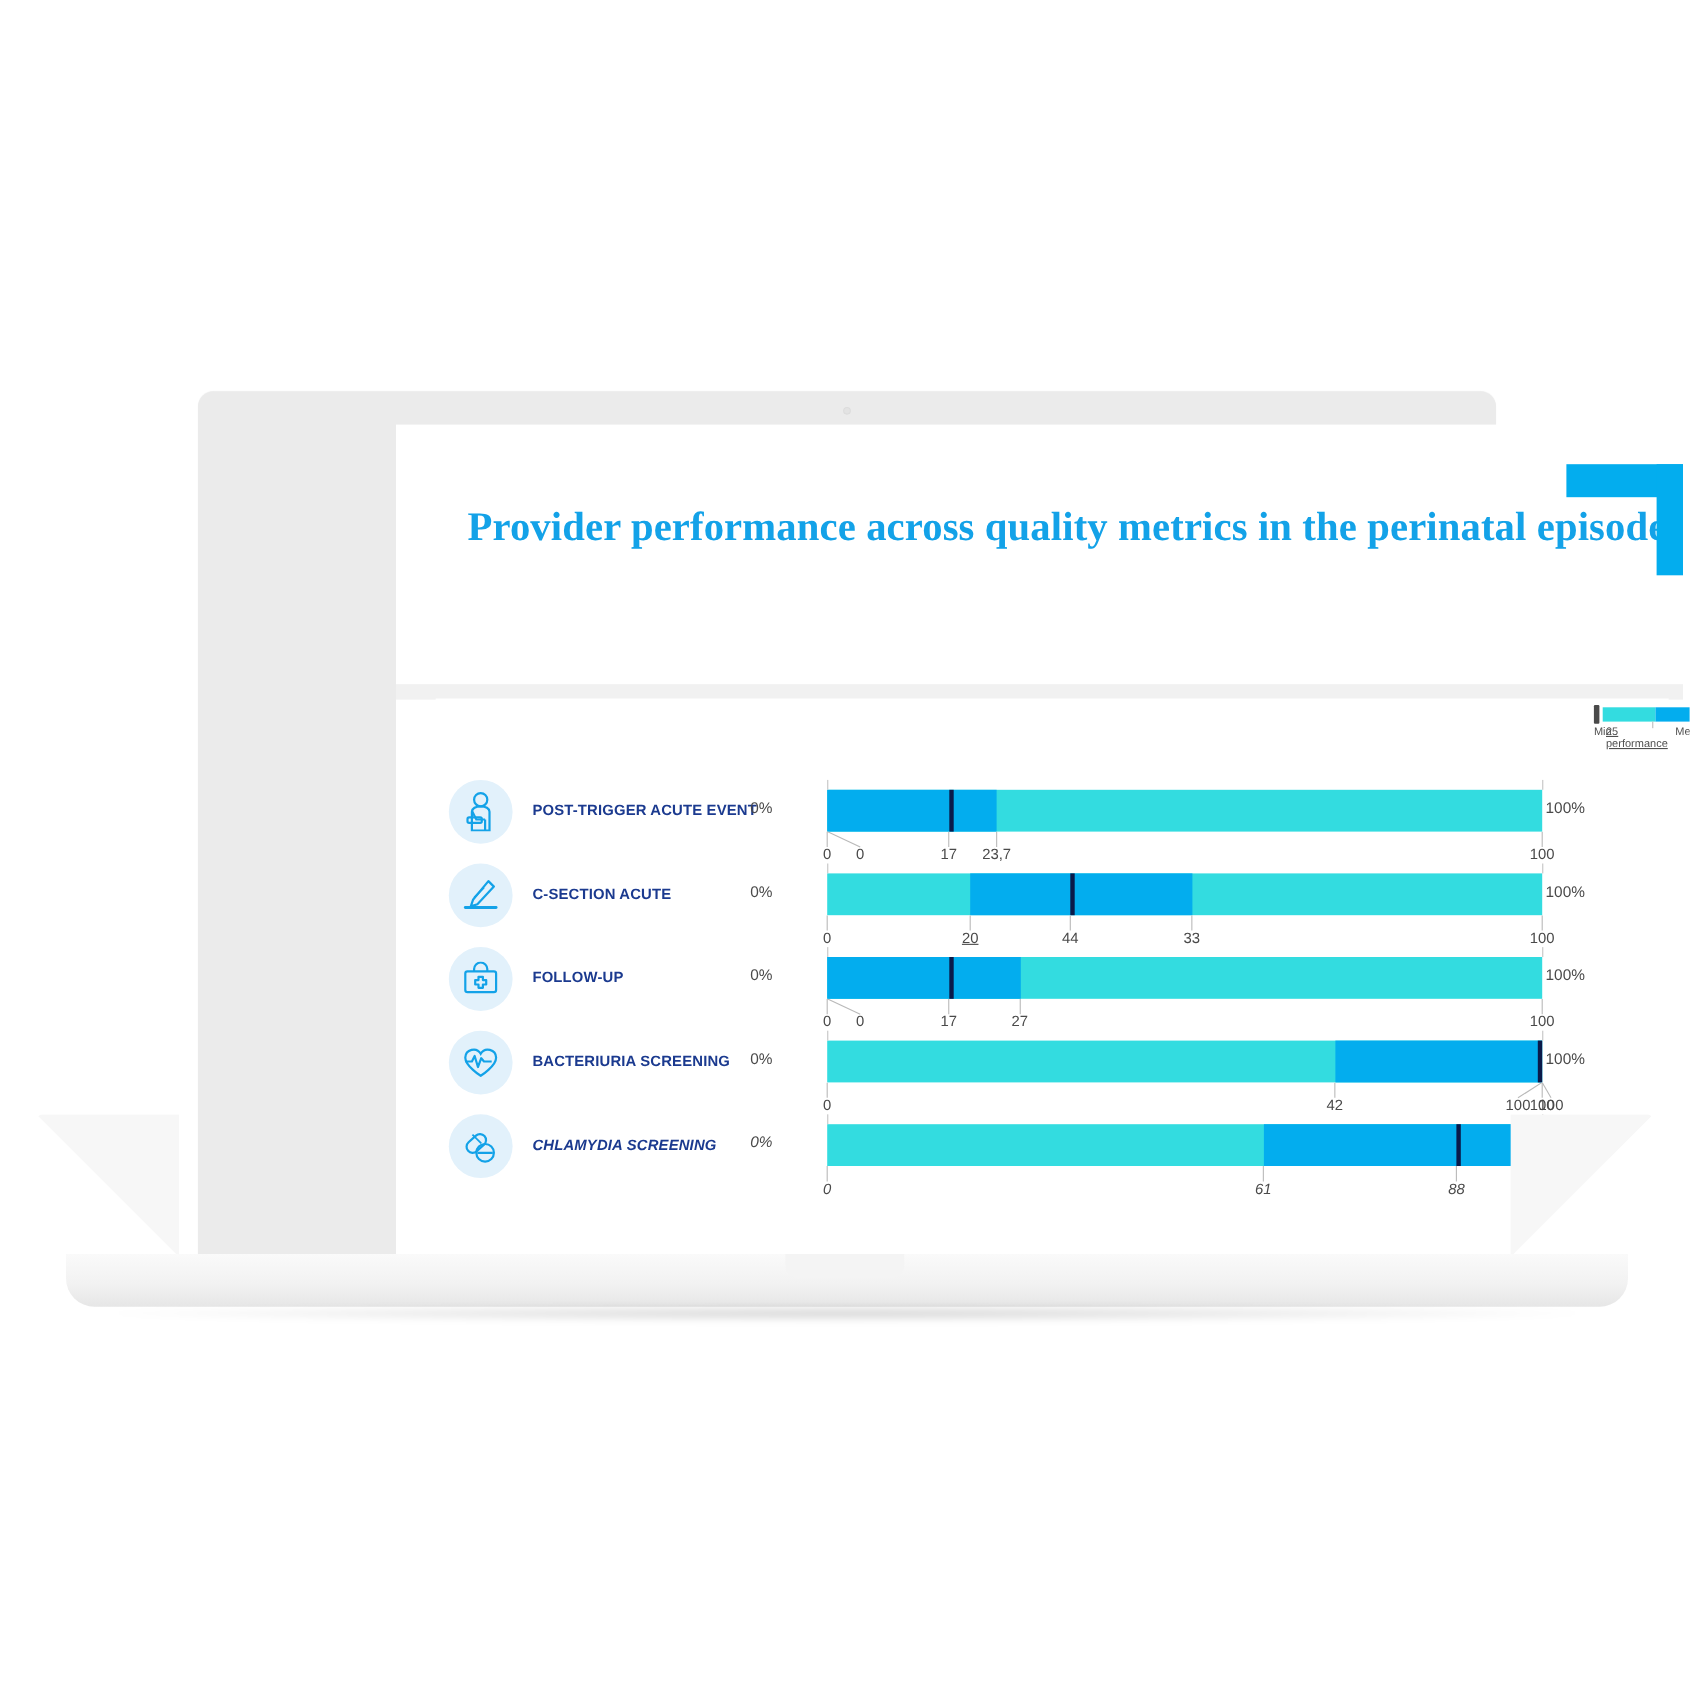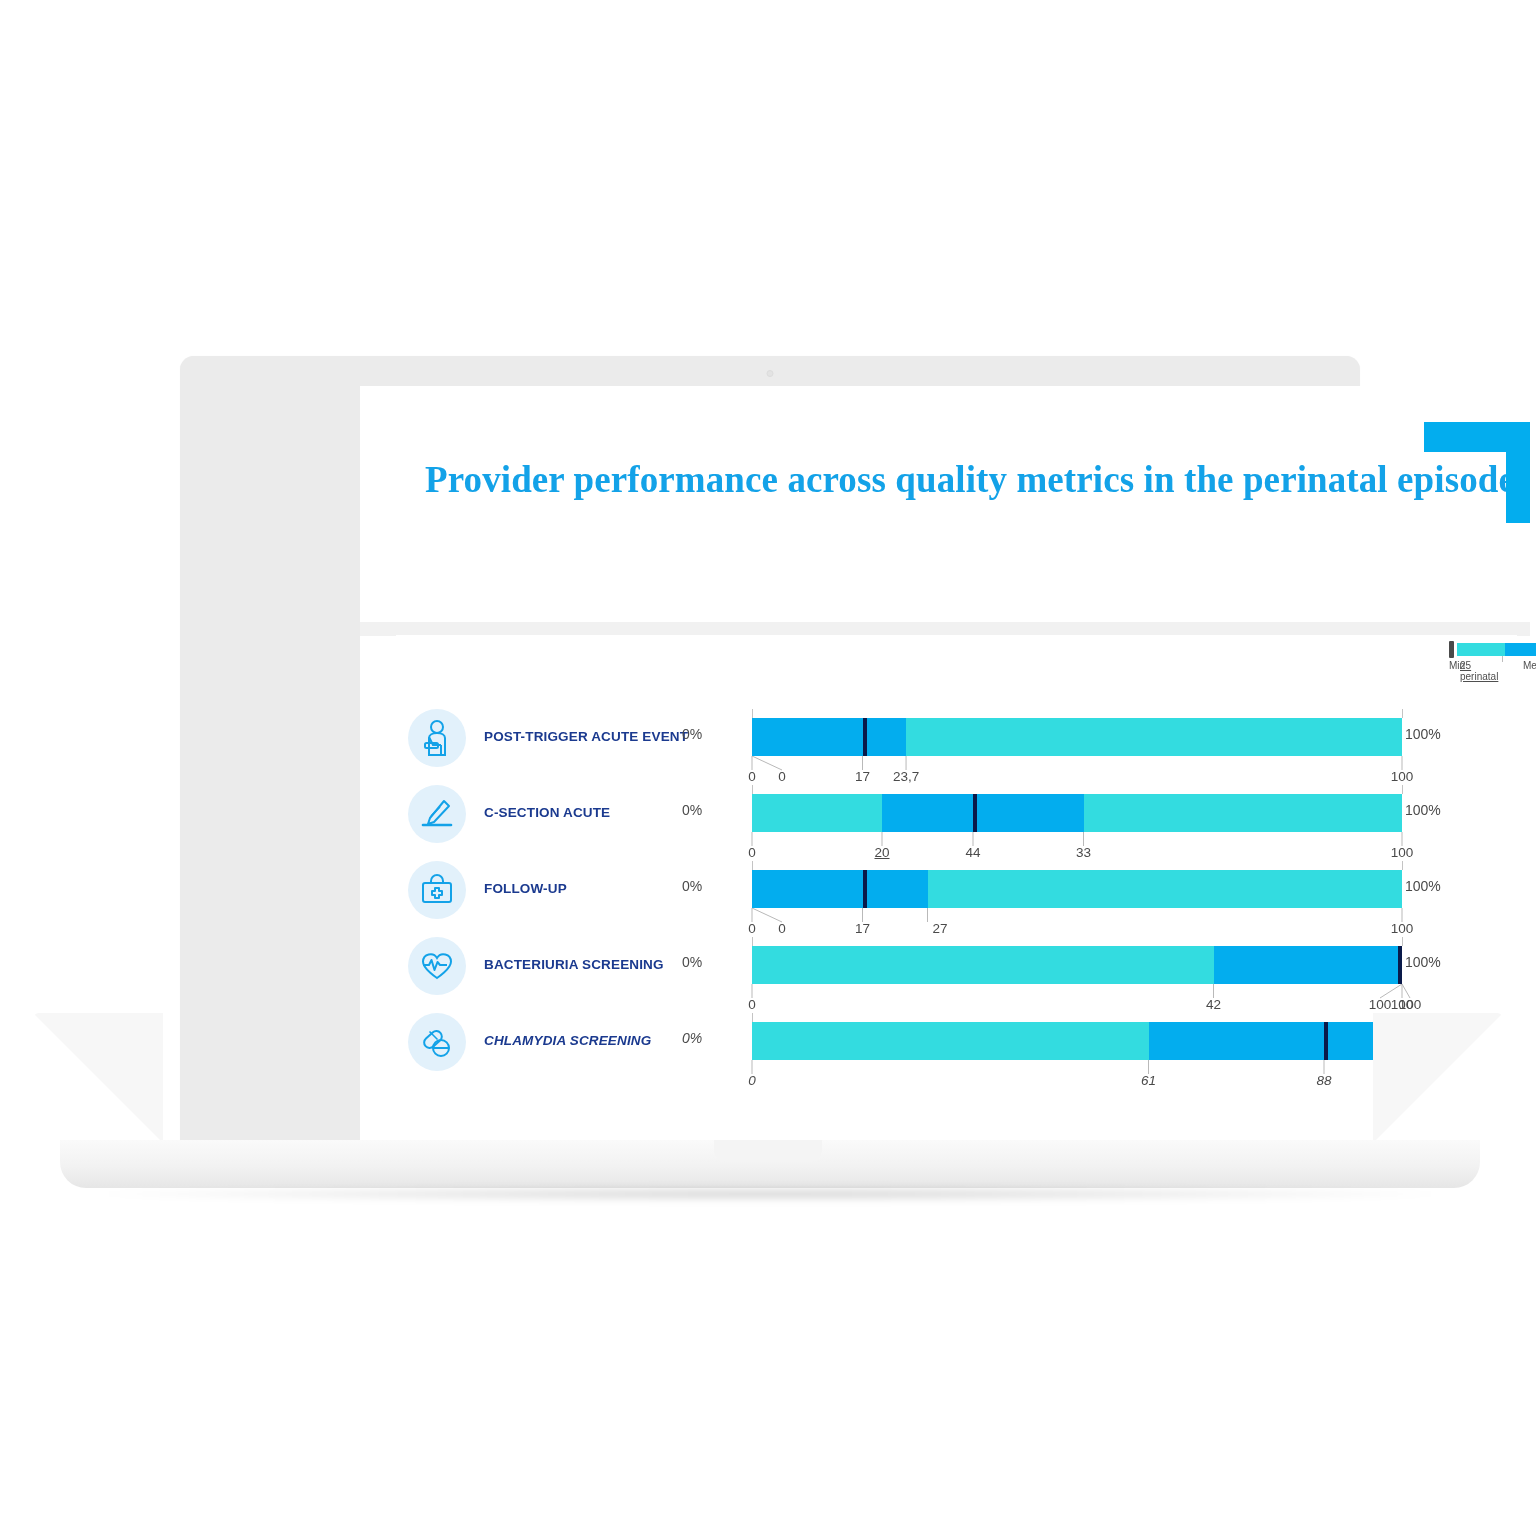--- a/index.html
+++ b/index.html
@@ -169,21 +169,21 @@
           <div class="legend-track">
             <div class="legend-cap left"></div>
             <div class="legend-seg" style="left:8px;width:48px;background:#33DCE0;"></div>
             <div class="legend-seg" style="left:56px;width:94px;background:#03ADEE;"></div>
 
           </div>
           <div class="legend-labels">
             <span style="left:0px;width:30px;">Min</span>
             <span style="left:11px;width:56px;text-decoration:underline;">
                 <i style="font-style:normal;display:block;">25</i>
-                <i style="font-style:normal;display:block;">perinatal</i>
+                <i style="font-style:normal;display:block;">performance</i>
               </span>
             <span style="left:74px;width:58px;">Median</span>
 
             <div class="legend-tick" style="left:53px;"></div>
 
           </div>
         </div>
 
         <div class="rows" id="rows">
             <div class="row">
@@ -271,21 +271,21 @@
                 <div class="bar">
                   <div class="seg-iqr" style="left: 0px; width: 175.5px;"></div>
                   <div class="median-line" style="left: 110.5px;"></div>
                 </div>
                 <div class="endtick" style="left: 30px;"></div>
                 <div class="endtick" style="left: 680px;"></div>
                 <div class="callouts">
                   <div class="callout-num" style="left: 30px;">0</div>
                   <div class="callout-num" style="left: 60px;">0</div>
                   <div class="callout-num" style="left: 140.5px;">17</div>
-                  <div class="callout-num" style="left: 218px;">27</div>
+                  <div class="callout-num" style="left: 205px;">27</div>
                   <div class="callout-num" style="left: 680px;">100</div>
                   <svg width="700" height="16" style="position: absolute; left: 0px; top: 0px;">
                     <line x1="30" y1="0" x2="30" y2="14" stroke="#b9b9b9" stroke-width="1"></line>
                     <line x1="30" y1="0" x2="60" y2="14" stroke="#b9b9b9" stroke-width="1"></line>
                     <line x1="140.5" y1="0" x2="140.5" y2="14" stroke="#b9b9b9" stroke-width="1"></line>
                     <line x1="205.5" y1="0" x2="205.5" y2="14" stroke="#b9b9b9" stroke-width="1"></line>
                     <line x1="680" y1="0" x2="680" y2="14" stroke="#b9b9b9" stroke-width="1"></line>
                   </svg>
                 </div>
               </div>

